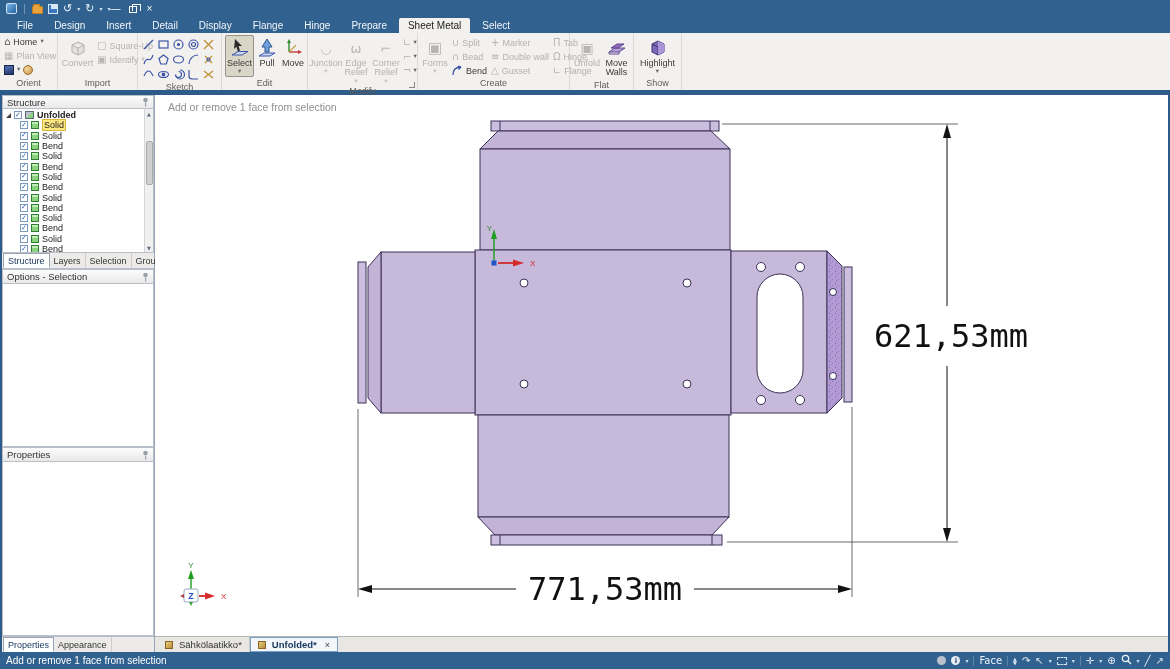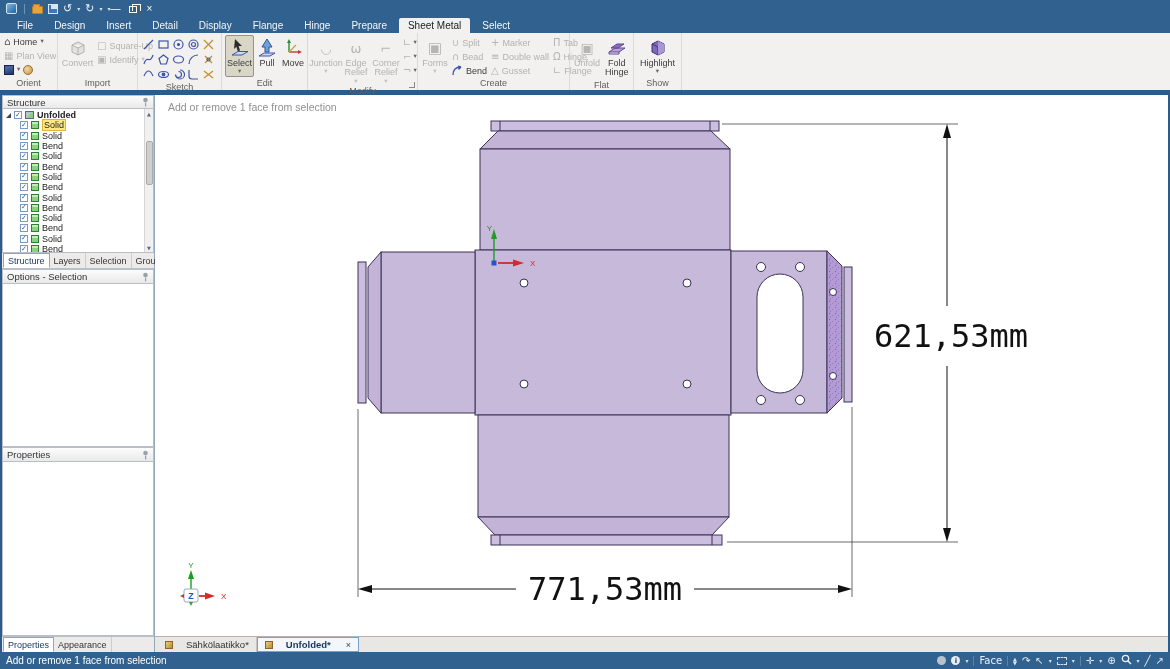--- a/index.html
+++ b/index.html
@@ -84,21 +84,21 @@
 .pbody.opts{height:163px}
 .pbody.props{height:174px}
 .btabs{height:16px;display:flex;background:#ecebe9;font-size:9px;color:#333;align-items:stretch;border-top:1px solid #b9bfc9;padding-left:1px}
 
 
 .canvascol{flex:1;display:flex;flex-direction:column;min-width:0;background:#fff}
 .canvas{position:relative;height:541px;background:#fff;overflow:hidden}
 .hint{position:absolute;left:13px;top:6px;font-size:10.5px;color:#909090;z-index:2}
 .canvas svg{position:absolute;left:0;top:0}
 .doctabs{height:16px;background:#e9e7e4;display:flex;align-items:stretch;border-top:1px solid #b5b3b0;padding-left:3px;font-size:9.5px}
-.dtab{display:flex;align-items:center;gap:13px;padding:0 7px;color:#333;border-right:1px solid #c6c4c1}
+.dtab{display:flex;align-items:center;gap:6px;padding:0 7px;color:#333;border-right:1px solid #c6c4c1}
 .dtab.active{background:#f3f7fc;border:1px solid #7aa0cc;color:#17365d;font-weight:bold}
 .dtab .close{font-weight:normal;color:#444;font-size:9px;margin-left:2px}
 .dcube{width:8px;height:8px;background:linear-gradient(135deg,#e8cf7a,#b98b3a);border:1px solid #8a6526}
 
 
 .statusbar{height:17px;background:#31618e;display:flex;align-items:center;color:#fff;font-size:10px;padding:0 6px;justify-content:space-between;flex:0 0 auto}
 .sbr{display:flex;align-items:center;gap:5px;font-family:"DejaVu Sans",sans-serif}
 .sb-sep{width:1px;height:10px;background:#5d82a6}
 .sb-circle{width:9px;height:9px;border-radius:50%;background:#b9c2cc}
 .sb-info{width:9px;height:9px;border-radius:50%;background:#e7edf4;color:#1f3864;font-size:7px;font-weight:bold;display:flex;align-items:center;justify-content:center;font-style:normal}
@@ -430,21 +430,21 @@
           <span>Unfold</span>
         </div>
         <div class="bigbtn wide" style="width:30px">
           <span class="bicon">
             <svg width="20" height="16" viewBox="0 0 20 16">
               <path d="M2,12 L8,8 L18,8 L12,12 Z" fill="#b9a3d8" stroke="#5d4490" stroke-width="1"></path>
               <path d="M4,8 L10,4 L17,4 L11,8 Z" fill="#8f6cc0" stroke="#5d4490" stroke-width="1"></path>
               <path d="M2,12 L2,14 L12,14 L12,12" fill="none" stroke="#5d4490" stroke-width="1"></path>
             </svg>
           </span>
-          <span>Fold Hinge</span>
+          <span>Move Walls</span>
         </div>
       </div>
       <div class="rg-label">Flat</div>
     </div>
 
     <div class="rgroup" style="width:48px">
       <div class="rg-body" style="justify-content:center">
         <div class="bigbtn" style="width:42px">
           <span class="bicon">
             <svg width="20" height="20" viewBox="0 0 20 20">

